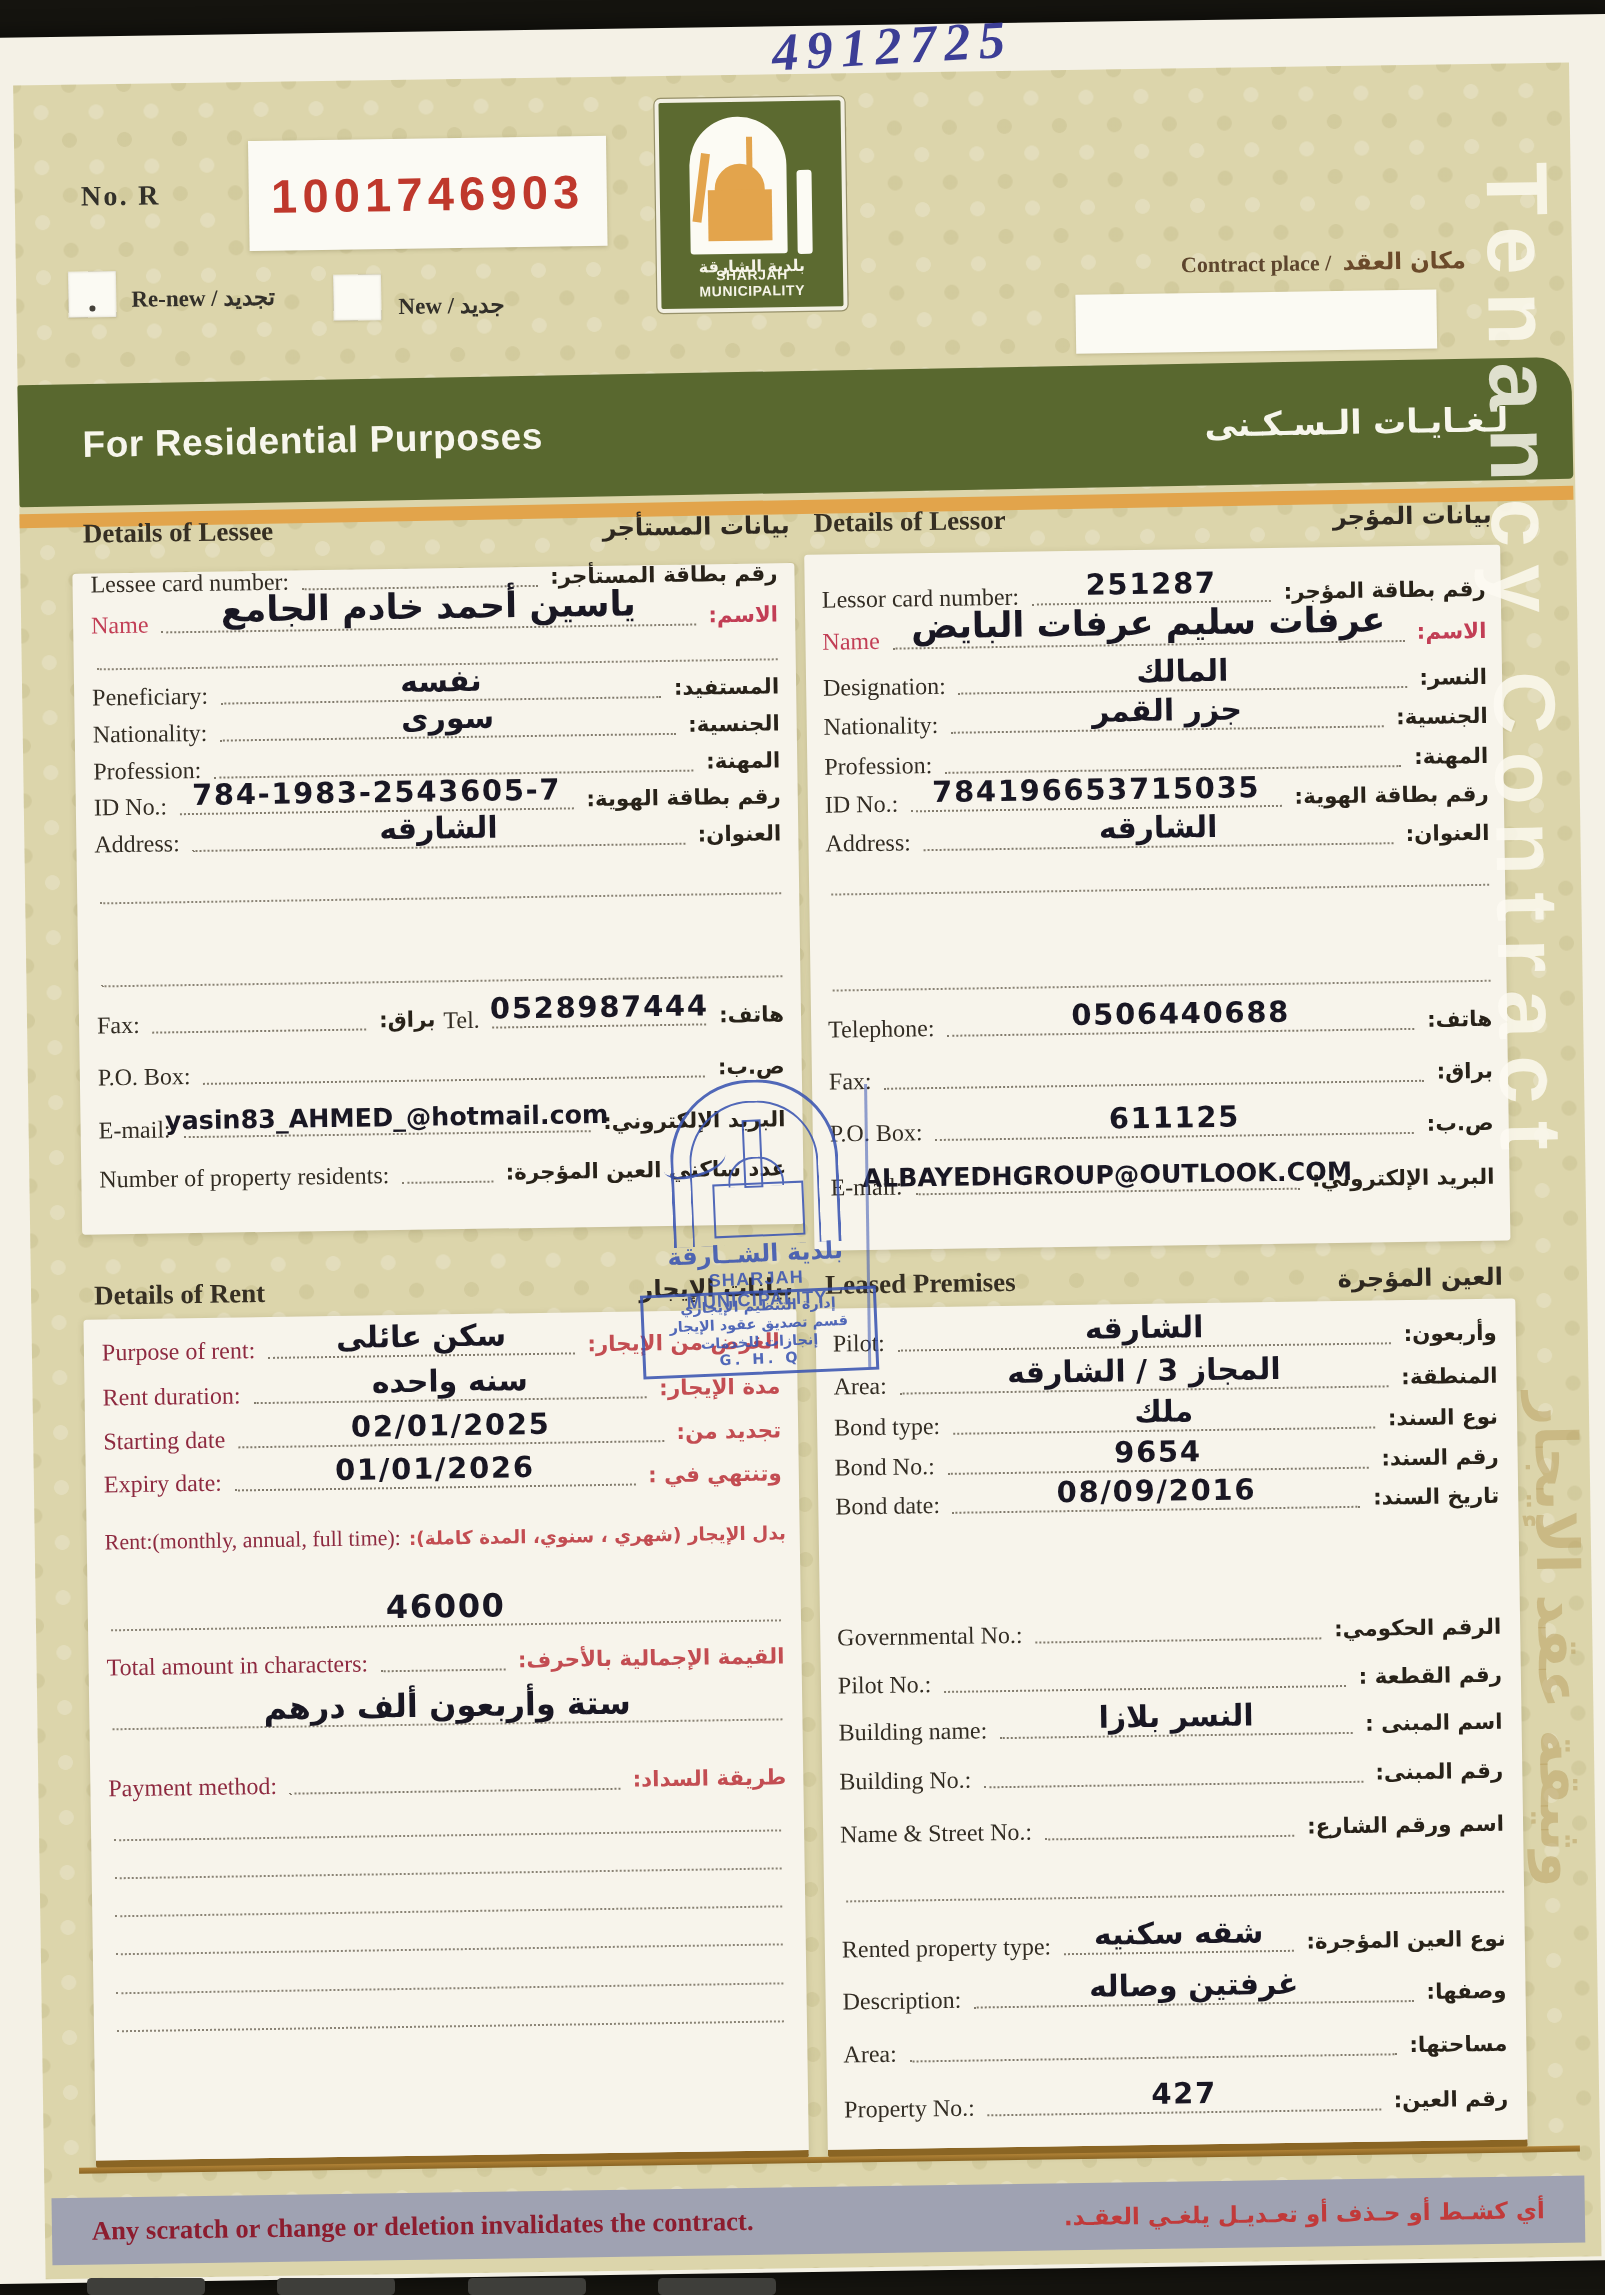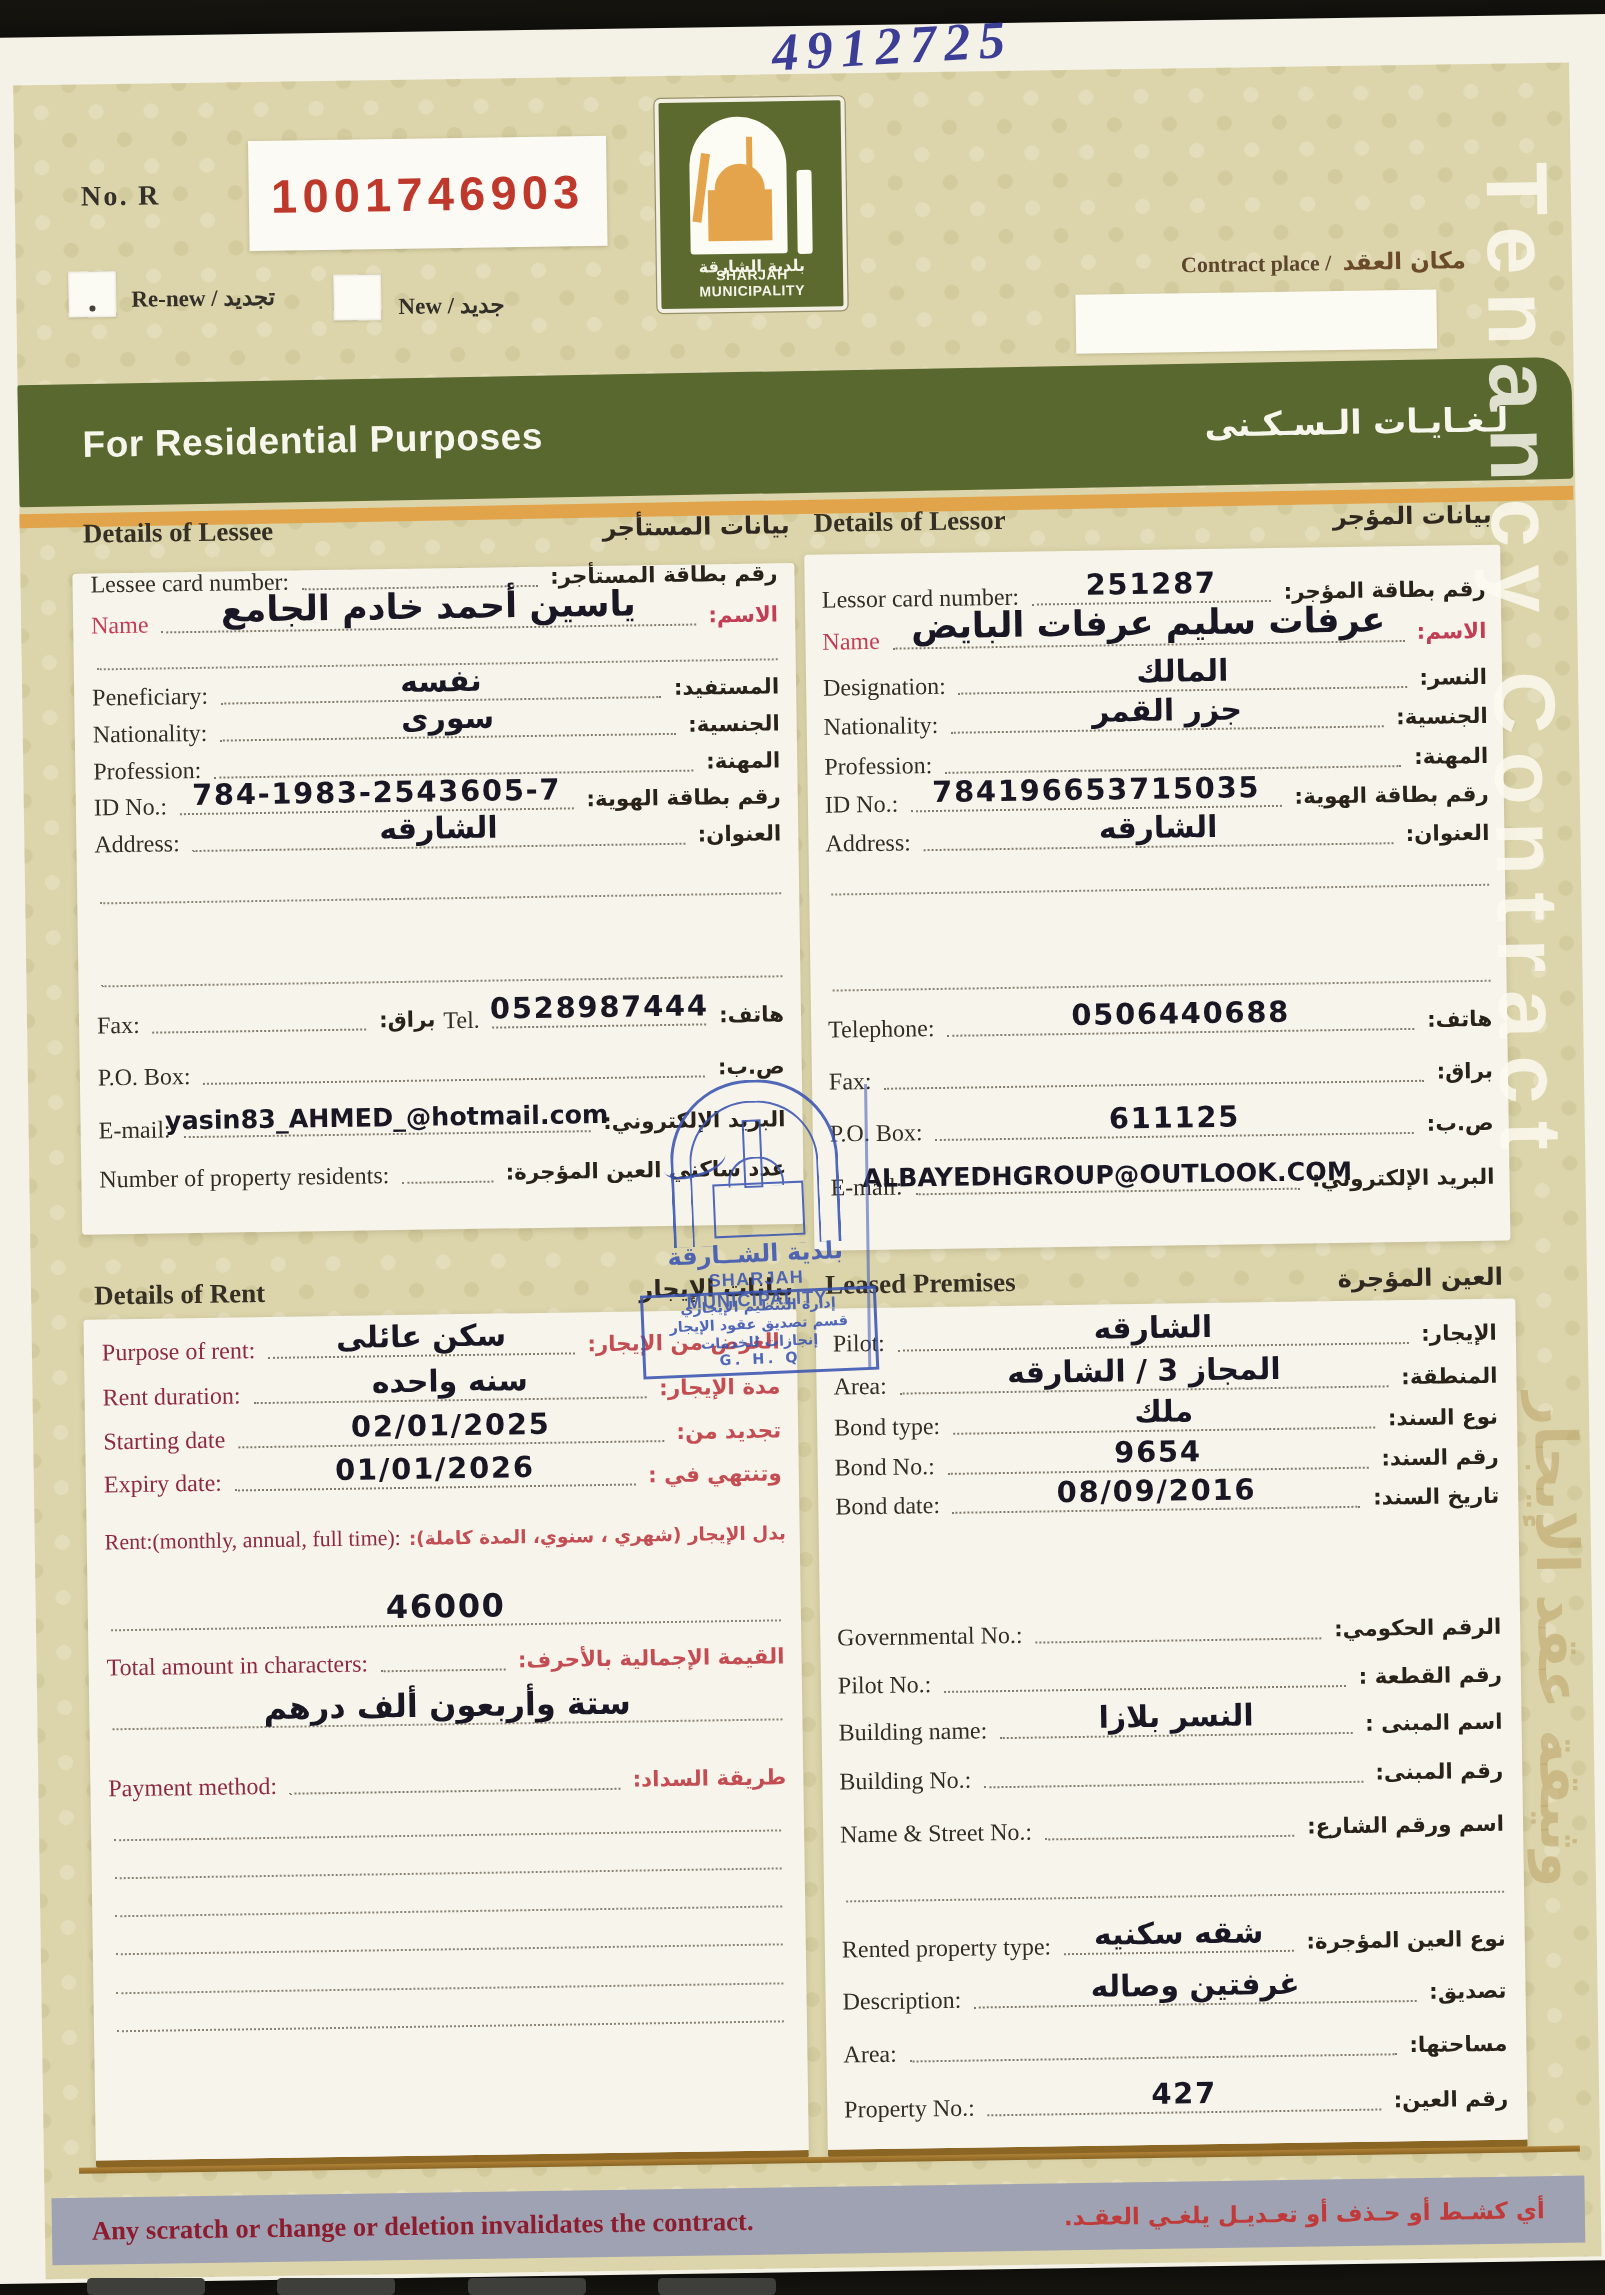--- a/index.html
+++ b/index.html
@@ -405,21 +405,21 @@
   <div class="dotline" style="left:104px;top:1905px;width:667px"></div>
   <div class="dotline" style="left:104px;top:1943px;width:667px"></div>
   <div class="dotline" style="left:104px;top:1982px;width:667px"></div>
   <div class="dotline" style="left:104px;top:2020px;width:667px"></div>
 
   <div class="frow" style="left:830px;top:1321px;width:664px">
     <span class="en">Pilot:</span>
     <span class="dots">
           <b class="val" dir="rtl">الشارقه</b>
         </span>
-    <span class="ar" dir="rtl">الإيجار:</span>
+    <span class="ar" dir="rtl">وأربعون:</span>
   </div>
   <div class="frow" style="left:830px;top:1364px;width:664px">
     <span class="en">Area:</span>
     <span class="dots">
           <b class="val" dir="rtl">المجاز 3 / الشارقه</b>
         </span>
     <span class="ar" dir="rtl">المنطقة:</span>
   </div>
   <div class="frow" style="left:830px;top:1405px;width:664px">
     <span class="en">Bond type:</span>
@@ -483,21 +483,21 @@
     <span class="dots">
           <b class="val" dir="rtl">شقه سكنيه</b>
         </span>
     <span class="ar" dir="rtl">نوع العين المؤجرة:</span>
   </div>
   <div class="frow" style="left:830px;top:1979px;width:664px">
     <span class="en">Description:</span>
     <span class="dots">
           <b class="val" dir="rtl">غرفتين وصاله</b>
         </span>
-    <span class="ar" dir="rtl">تصديق:</span>
+    <span class="ar" dir="rtl">وصفها:</span>
   </div>
   <div class="frow" style="left:830px;top:2032px;width:664px">
     <span class="en">Area:</span>
     <span class="dots">
           <b class="val"></b>
         </span>
     <span class="ar" dir="rtl">مساحتها:</span>
   </div>
   <div class="frow" style="left:830px;top:2087px;width:664px">
     <span class="en">Property No.:</span>

